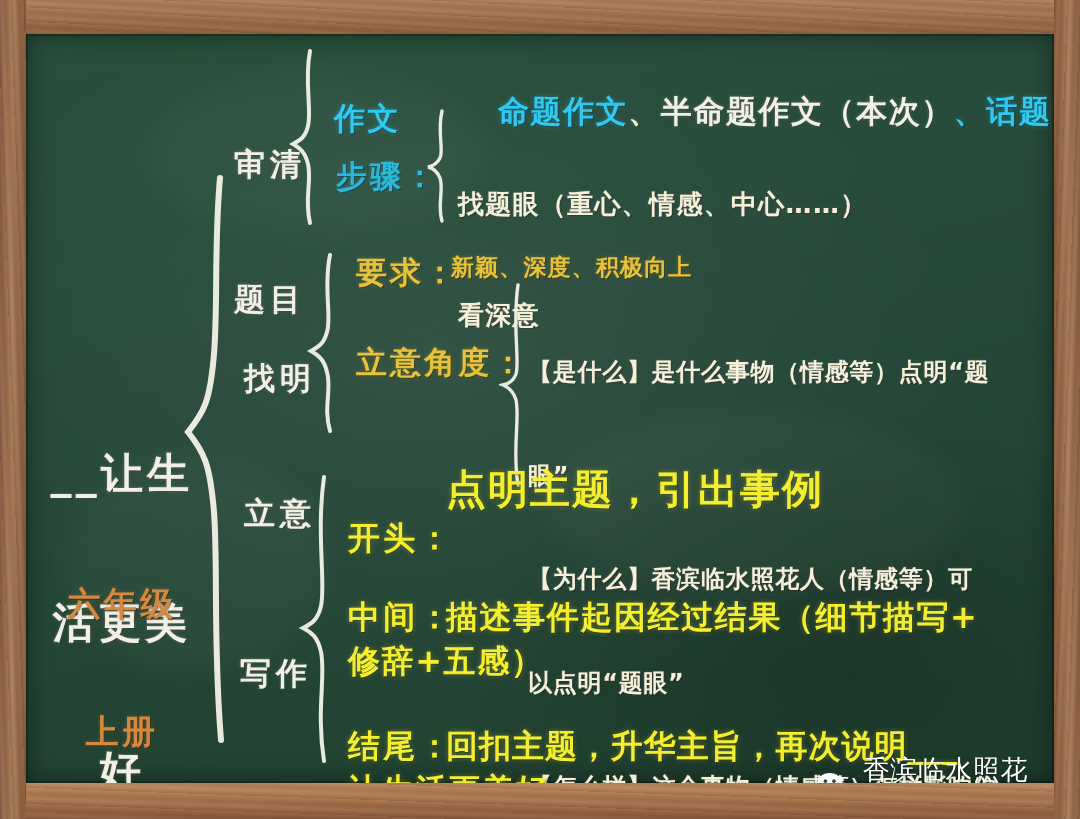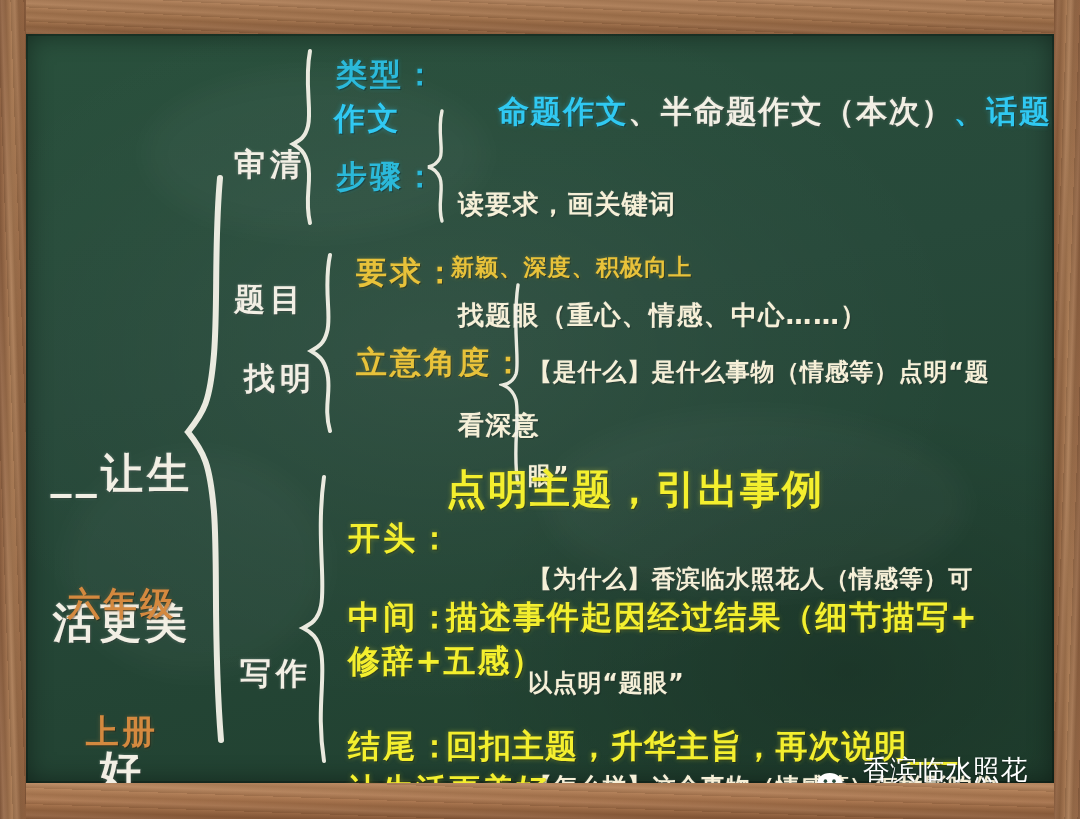--- a/index.html
+++ b/index.html
@@ -163,43 +163,42 @@
     <div class="t white vstack" style="left:208px; top:18px; font-size:31px; letter-spacing:0.16em; line-height:1.45;">
       <span>审清</span>
       <span>题目</span>
     </div>
 
     <svg class="brace" style="left:262px; top:14px;" width="46" height="178" viewBox="0 0 46 178">
       <path d="M22 3 C 16 34, 24 62, 20 78 C 17 90, 12 92, 5 96
                C 12 100, 17 104, 20 116 C 24 134, 16 150, 22 175" fill="none" stroke="#f4f2e8" stroke-width="4" stroke-linecap="round" opacity="0.95"></path>
     </svg>
 
-    <div class="t cyan" style="left:310px; top:22px; font-size:31px; letter-spacing:0.10em;">类型：</div>
 
     <div class="t" style="left:398px; top:22px; font-size:31px; letter-spacing:0.05em;">
       <span class="cyanb">命题作文</span><span class="white">、</span><span class="white">半命题作文（本次）</span><span class="cyanb">、</span><span class="cyanb">话题</span>
     </div>
 
     <div class="t cyanb" style="left:308px; top:66px; font-size:31px; letter-spacing:0.08em;">作文</div>
 
     <div class="t cyan" style="left:310px; top:124px; font-size:31px; letter-spacing:0.10em;">步骤：</div>
 
     <svg class="brace" style="left:398px; top:74px;" width="36" height="116" viewBox="0 0 36 116">
       <path d="M18 3 C 13 24, 20 42, 16 50 C 13 56, 9 58, 4 59
                C 9 60, 13 63, 16 70 C 20 82, 13 96, 18 113" fill="none" stroke="#f4f2e8" stroke-width="3.4" stroke-linecap="round" opacity="0.95"></path>
     </svg>
 
     <div class="t cream vstack" style="left:432px; top:78px; font-size:26px; letter-spacing:0.05em; line-height:1.42;">
-      <span>读要求，画关键词</span>
       <span>找题眼（重心、情感、中心……）</span>
       <span>看深意</span>
     </div>
 
     <div class="t white vstack" style="left:218px; top:232px; font-size:31px; letter-spacing:0.16em; line-height:1.45;">
       <span>找明</span>
+      <span>立意</span>
     </div>
 
     <svg class="brace" style="left:280px; top:218px;" width="46" height="182" viewBox="0 0 46 182">
       <path d="M24 3 C 17 36, 26 64, 21 80 C 18 92, 12 95, 5 99
                C 12 103, 18 107, 21 120 C 26 138, 17 154, 24 179" fill="none" stroke="#f4f2e8" stroke-width="4" stroke-linecap="round" opacity="0.95"></path>
     </svg>
 
     <div class="t gold" style="left:330px; top:220px; font-size:31px; letter-spacing:0.10em;">要求：</div>
     <div class="t gold" style="left:425px; top:220px; font-size:23px; letter-spacing:0.05em;">新颖、深度、积极向上</div>
 

